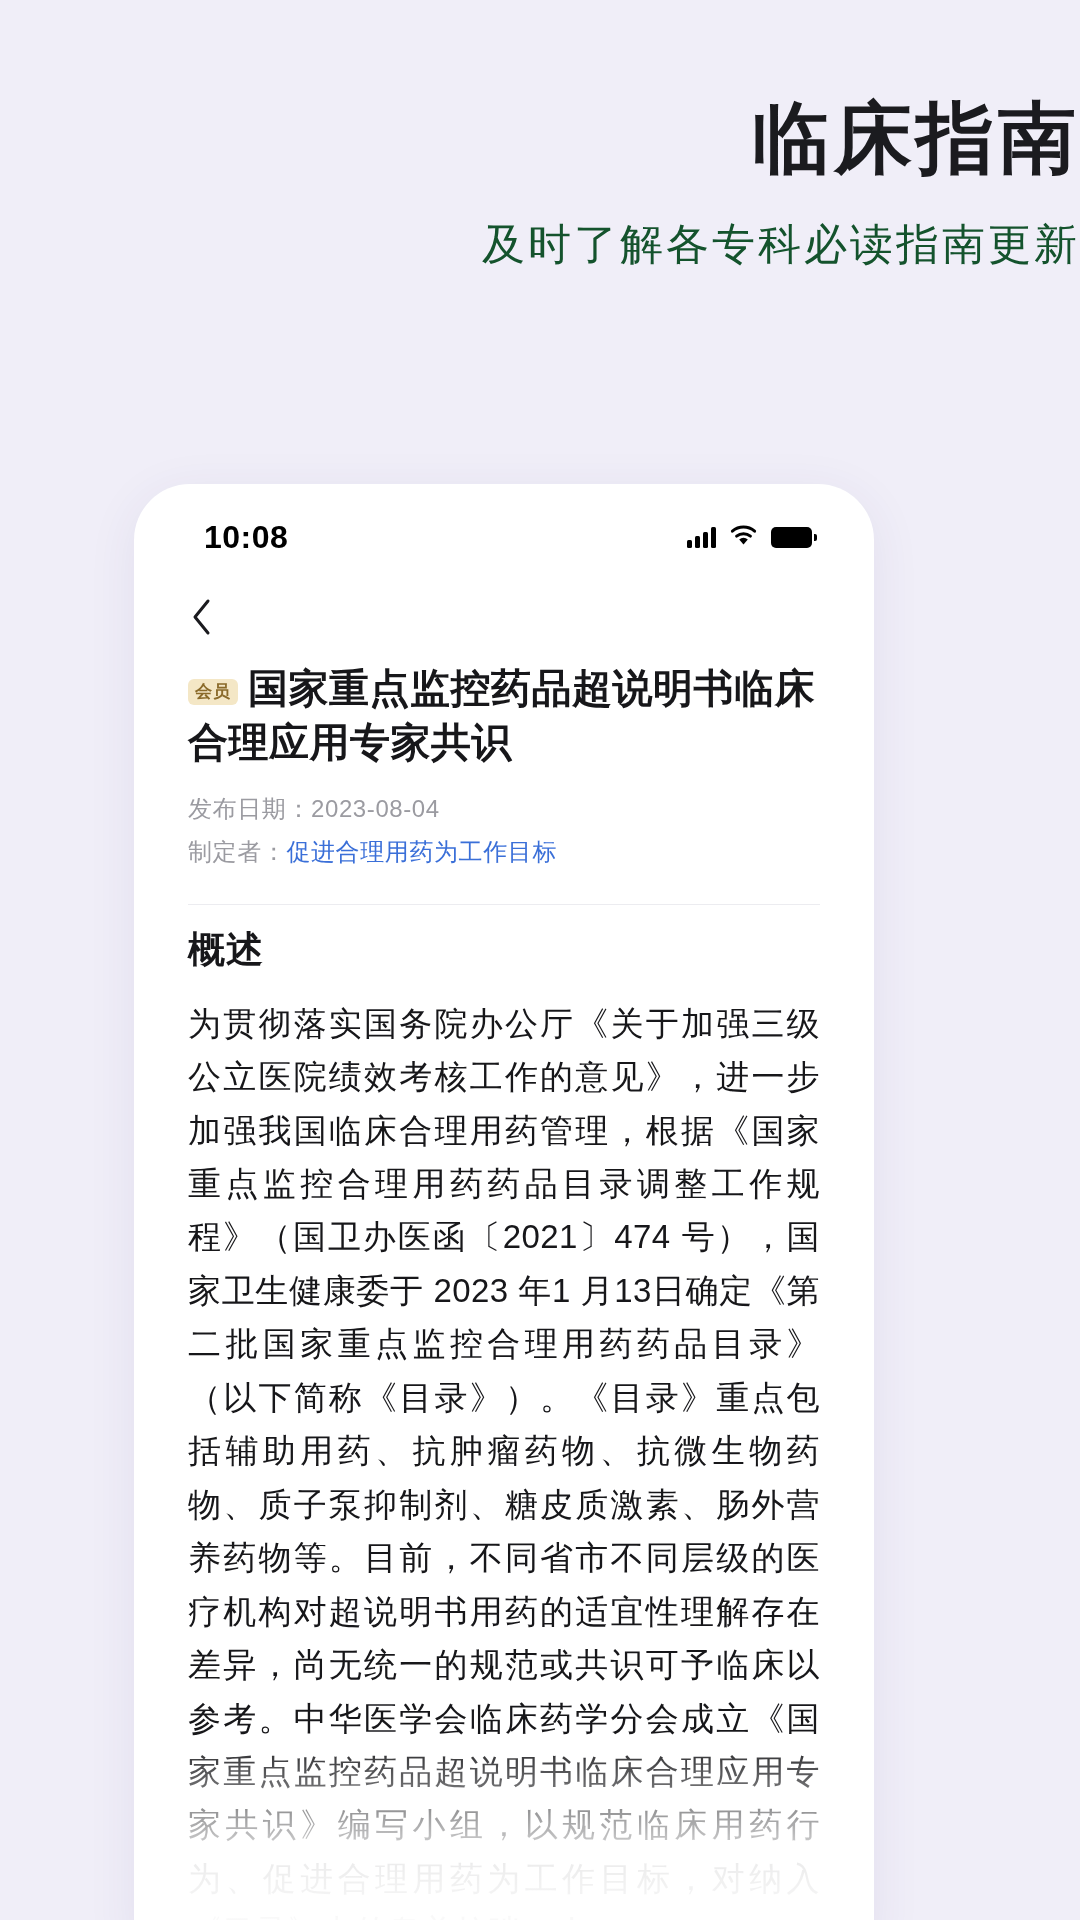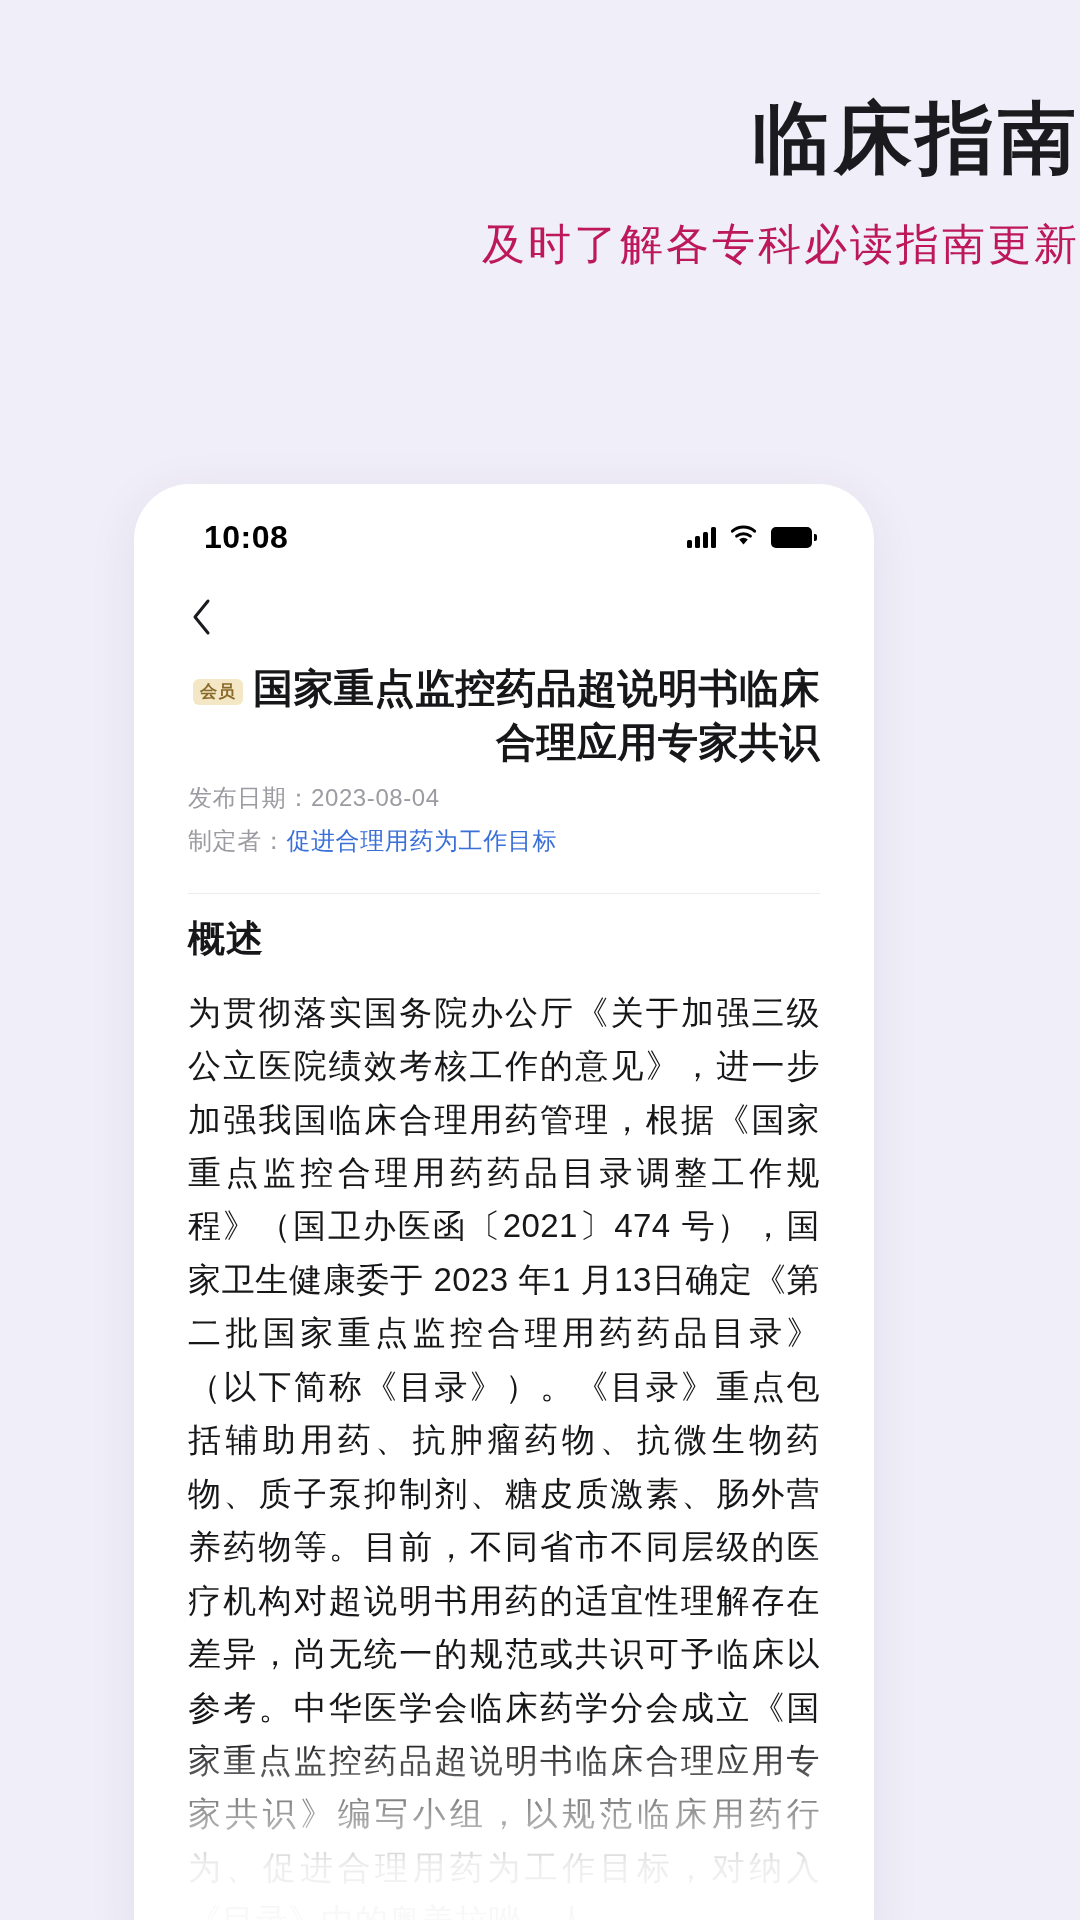--- a/index.html
+++ b/index.html
@@ -23,21 +23,21 @@
   .promo-title {
     font-size: 78px;
     font-weight: bold;
     color: #1b1b1f;
     letter-spacing: 4px;
     line-height: 1.1;
   }
   .promo-sub {
     margin-top: 34px;
     font-size: 43px;
-    color: #be185d;
+    color: #14532d;
     letter-spacing: 3px;
     font-weight: 400;
   }
 
   
   .phone {
     position: absolute;
     left: 134px;
     top: 484px;
     width: 740px;
@@ -121,38 +121,37 @@
   
   .article {
     padding: 8px 54px 0 54px;
   }
   .title-block {
     font-size: 40px;
     font-weight: bold;
     color: #17171a;
     line-height: 1.34;
     letter-spacing: 0.5px;
-    text-align: right;
   }
   .vip-badge {
     display: inline-block;
     vertical-align: 5px;
     background: #f4e7c6;
     color: #8a6a2a;
     font-size: 17px;
     font-weight: bold;
     border-radius: 6px;
     padding: 4px 7px 5px 7px;
     margin-right: 10px;
     letter-spacing: 1px;
     line-height: 1;
   }
 
   .meta {
-    margin-top: 8px;
+    margin-top: 19px;
   }
   .meta-row {
     font-size: 24px;
     color: #9b9ba1;
     line-height: 1.78;
     letter-spacing: 0.6px;
   }
   .meta-row .val { color: #9b9ba1; }
   .meta-row .link { color: #3a6fd8; }
 

